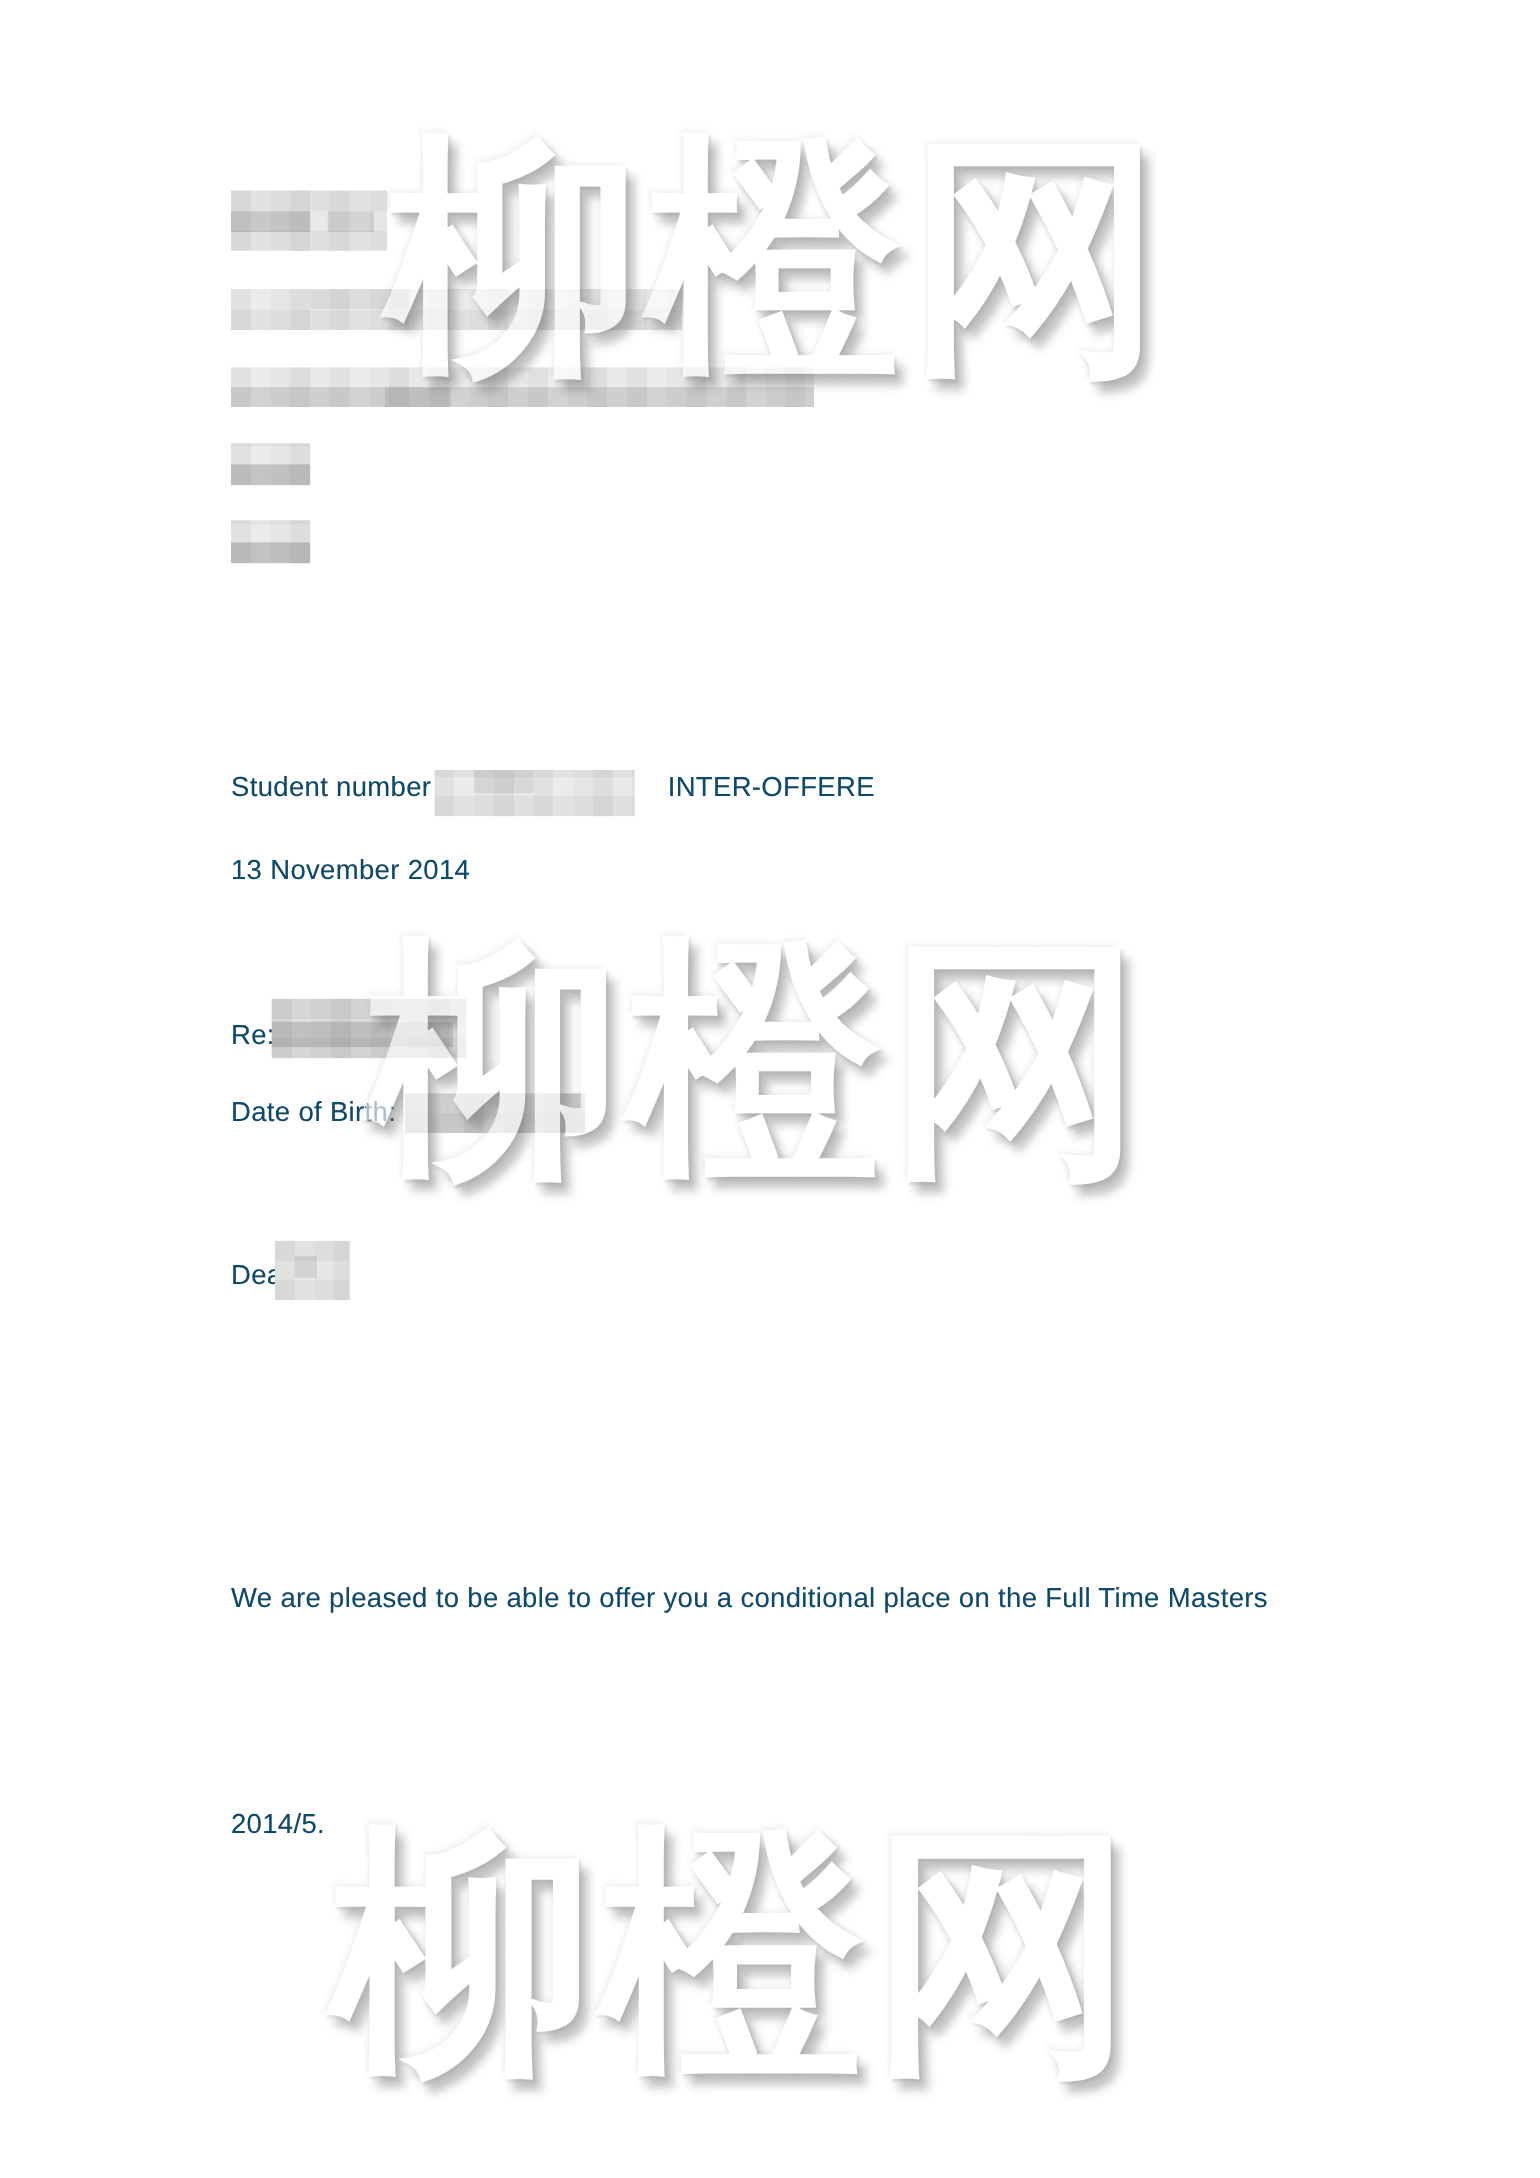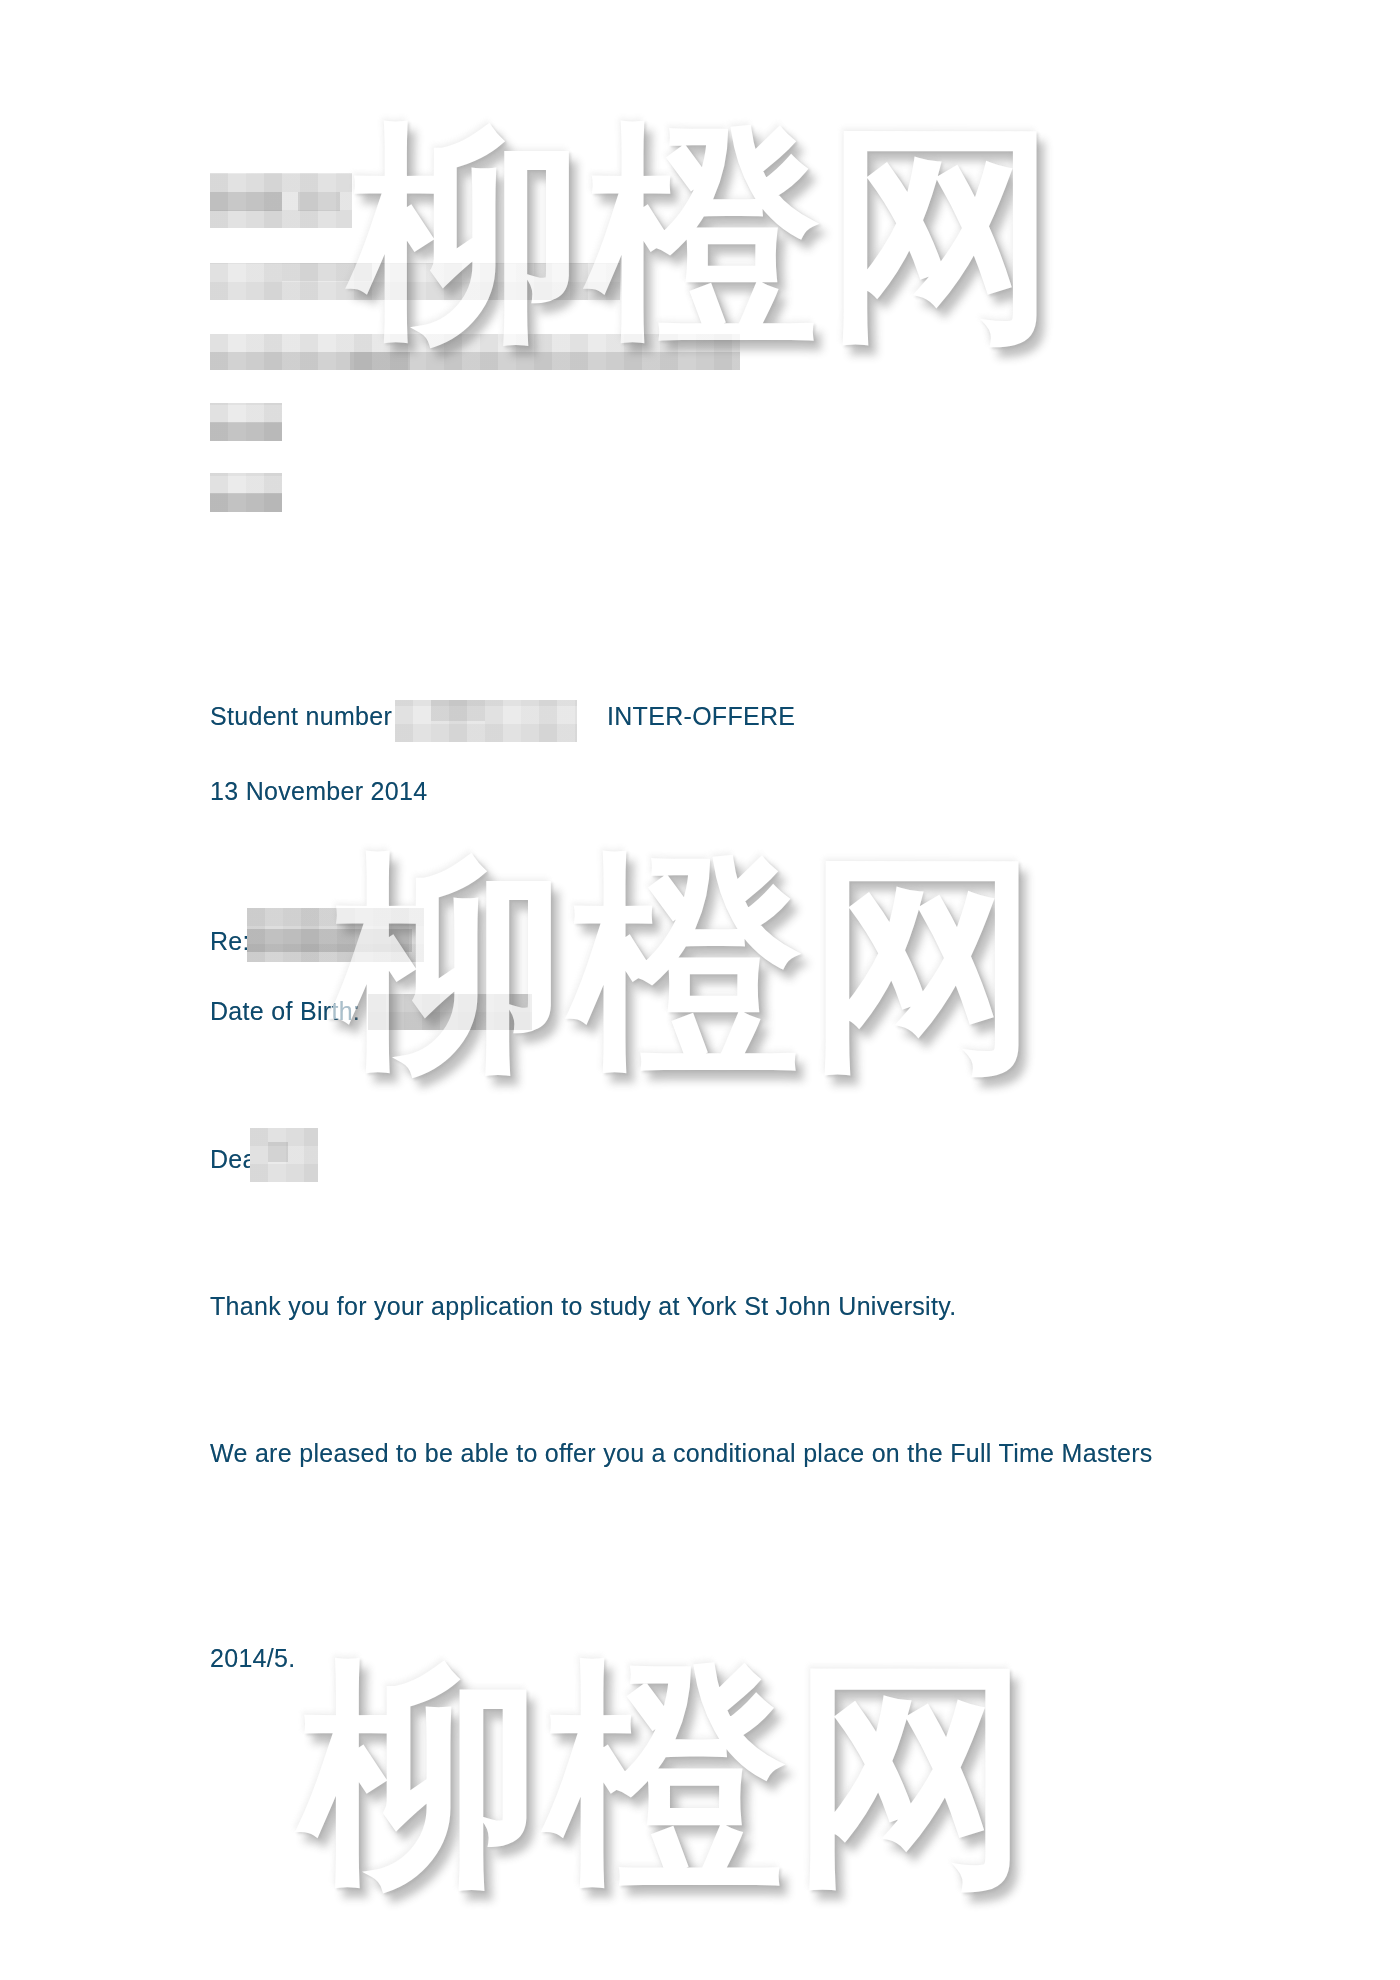--- a/index.html
+++ b/index.html
@@ -117,19 +117,18 @@
   <div class="line line--offere" style="top:700px">INTER-OFFERE</div>
 
   <div class="line" style="top:775px">13 November 2014</div>
 
   <div class="line" style="top:925px">Re:</div>
 
   <div class="line" style="top:995px">Date of Birth:</div>
 
   <div class="line" style="top:1143px">Dear</div>
 
-  <div class="line" style="top:1290px">Thank you for your application to study at York St John University.</div>
 
   <div class="line" style="top:1437px">We are pleased to be able to offer you a conditional place on the Full Time Masters</div>
   <div class="line" style="top:1642px">2014/5.</div>
 
 
 </div>
 
 </body></html>

